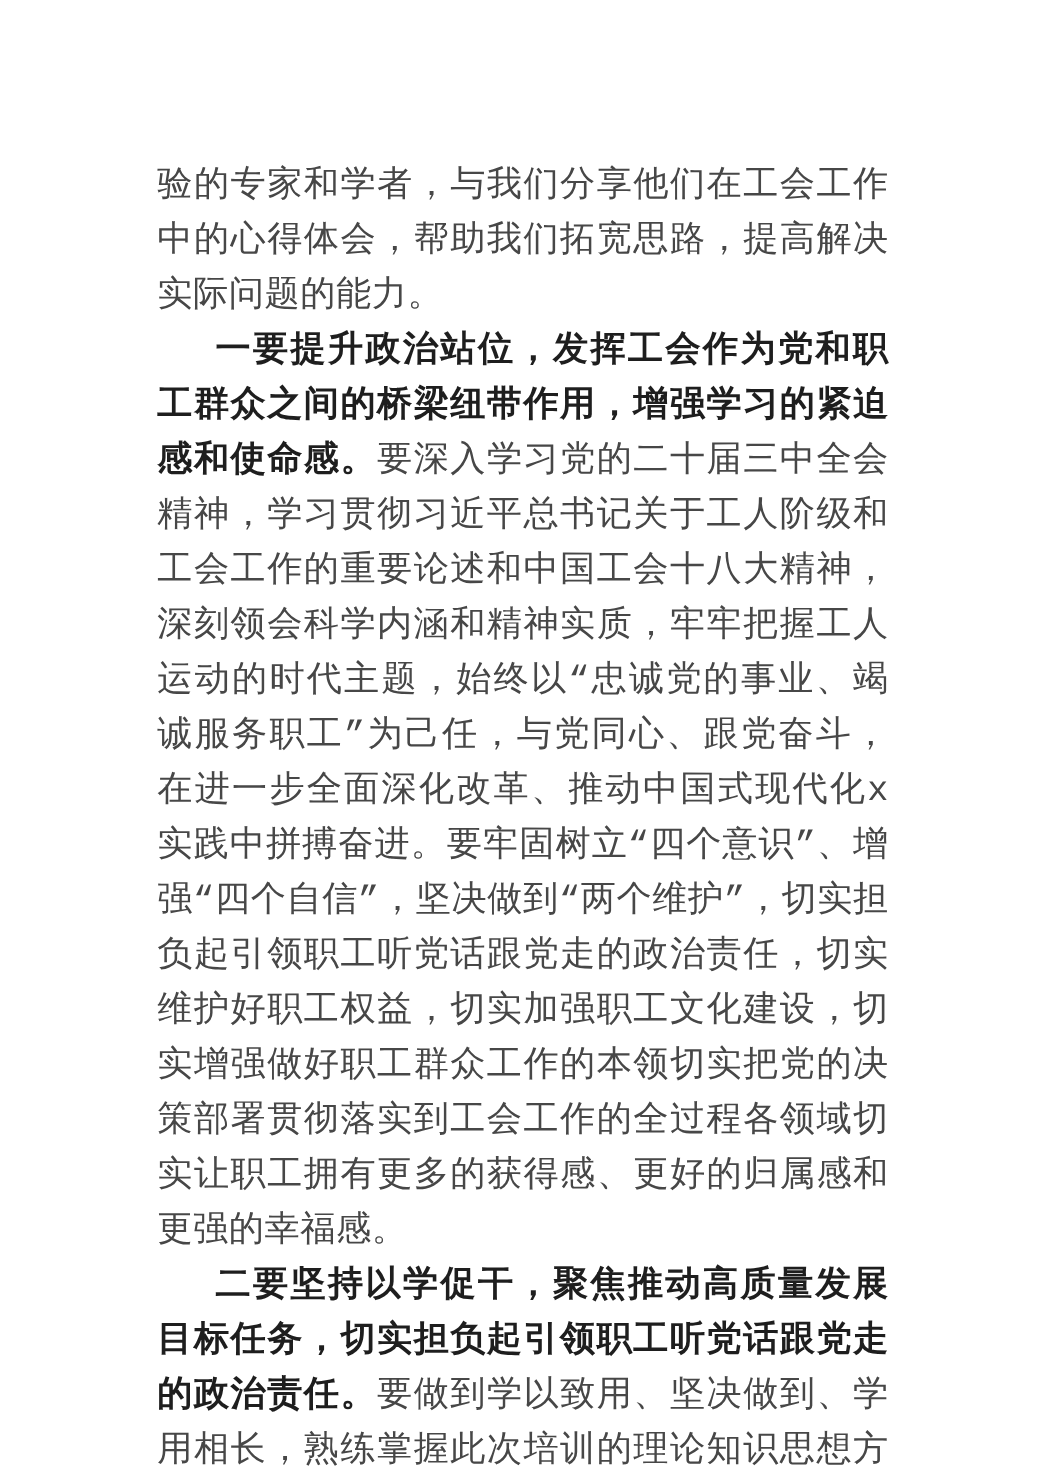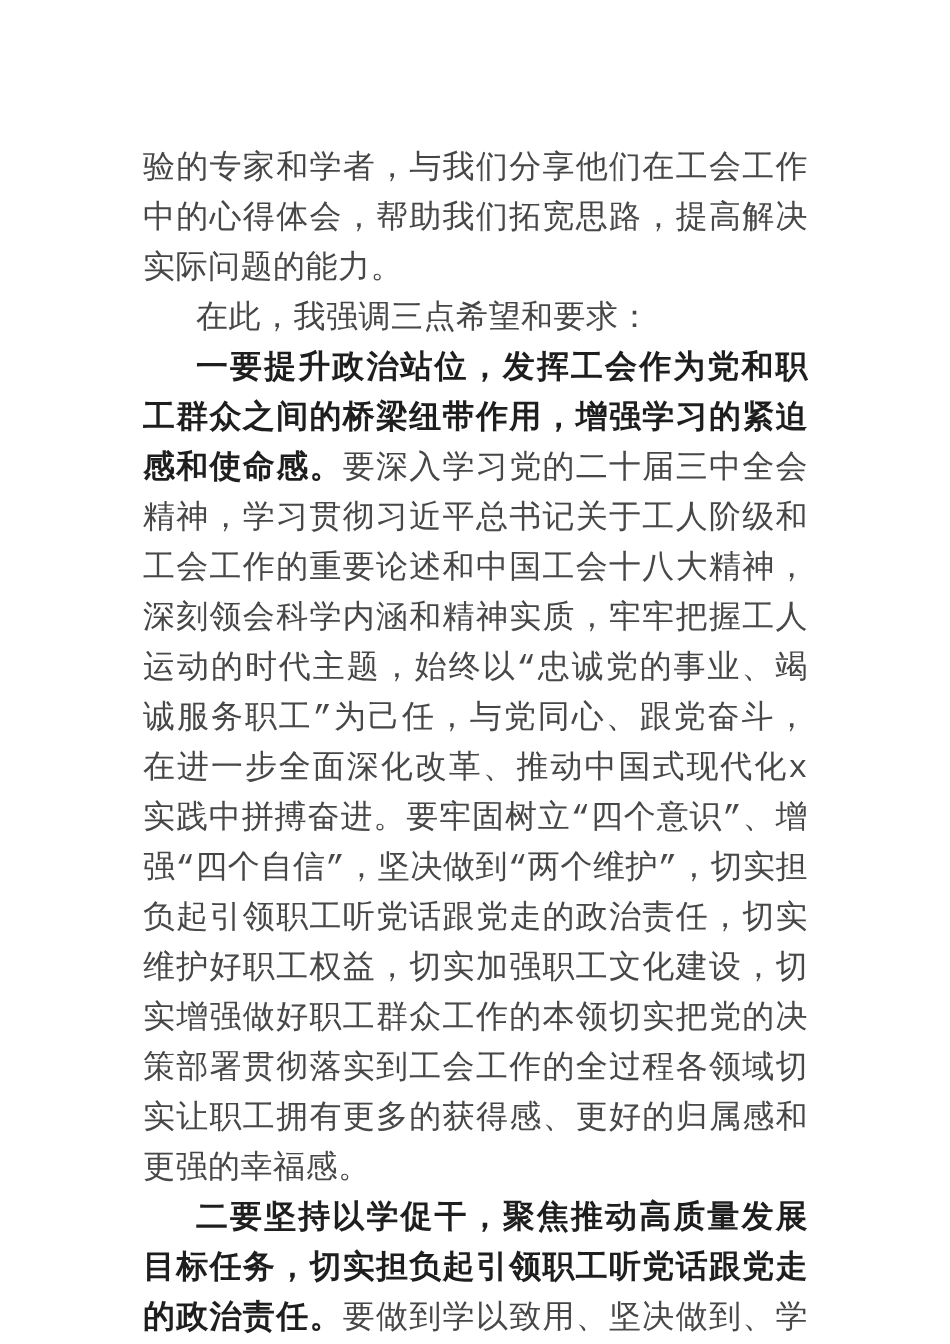--- a/index.html
+++ b/index.html
@@ -32,17 +32,16 @@
   .para{margin:0;padding:0;}
   .para.indent{text-indent:53px;}
   .bold{font-weight:bold;color:var(--bold);}
 </style>
 </head>
 <body>
 
 <div class="page">
   <div class="doc-body" id="doc-body">
       <p class="para"><span>验的专家和学者，与我们分享他们在工会工作中的心得体会，帮助我们拓宽思路，提高解决实际问题的能力。</span></p>
-      <p class="para indent"><span>在此，我强调三点希望和要求：</span></p>
       <p class="para indent"><span class="bold">一要提升政治站位，发挥工会作为党和职工群众之间的桥梁纽带作用，增强学习的紧迫感和使命感。</span><span>要深入学习党的二十届三中全会精神，学习贯彻习近平总书记关于工人阶级和工会工作的重要论述和中国工会十八大精神，深刻领会科学内涵和精神实质，牢牢把握工人运动的时代主题，始终以“忠诚党的事业、竭诚服务职工”为己任，与党同心、跟党奋斗，在进一步全面深化改革、推动中国式现代化x实践中拼搏奋进。要牢固树立“四个意识”、增强“四个自信”，坚决做到“两个维护”，切实担负起引领职工听党话跟党走的政治责任，切实维护好职工权益，切实加强职工文化建设，切实增强做好职工群众工作的本领切实把党的决策部署贯彻落实到工会工作的全过程各领域切实让职工拥有更多的获得感、更好的归属感和更强的幸福感。</span></p>
       <p class="para indent"><span class="bold">二要坚持以学促干，聚焦推动高质量发展目标任务，切实担负起引领职工听党话跟党走的政治责任。</span><span>要做到学以致用、坚决做到、学用相长，熟练掌握此次培训的理论知识思想方法、工作经验，创新特色抓亮点、凝心聚力谋发展</span></p>
     </div>
 </div>
 
 </body></html>

